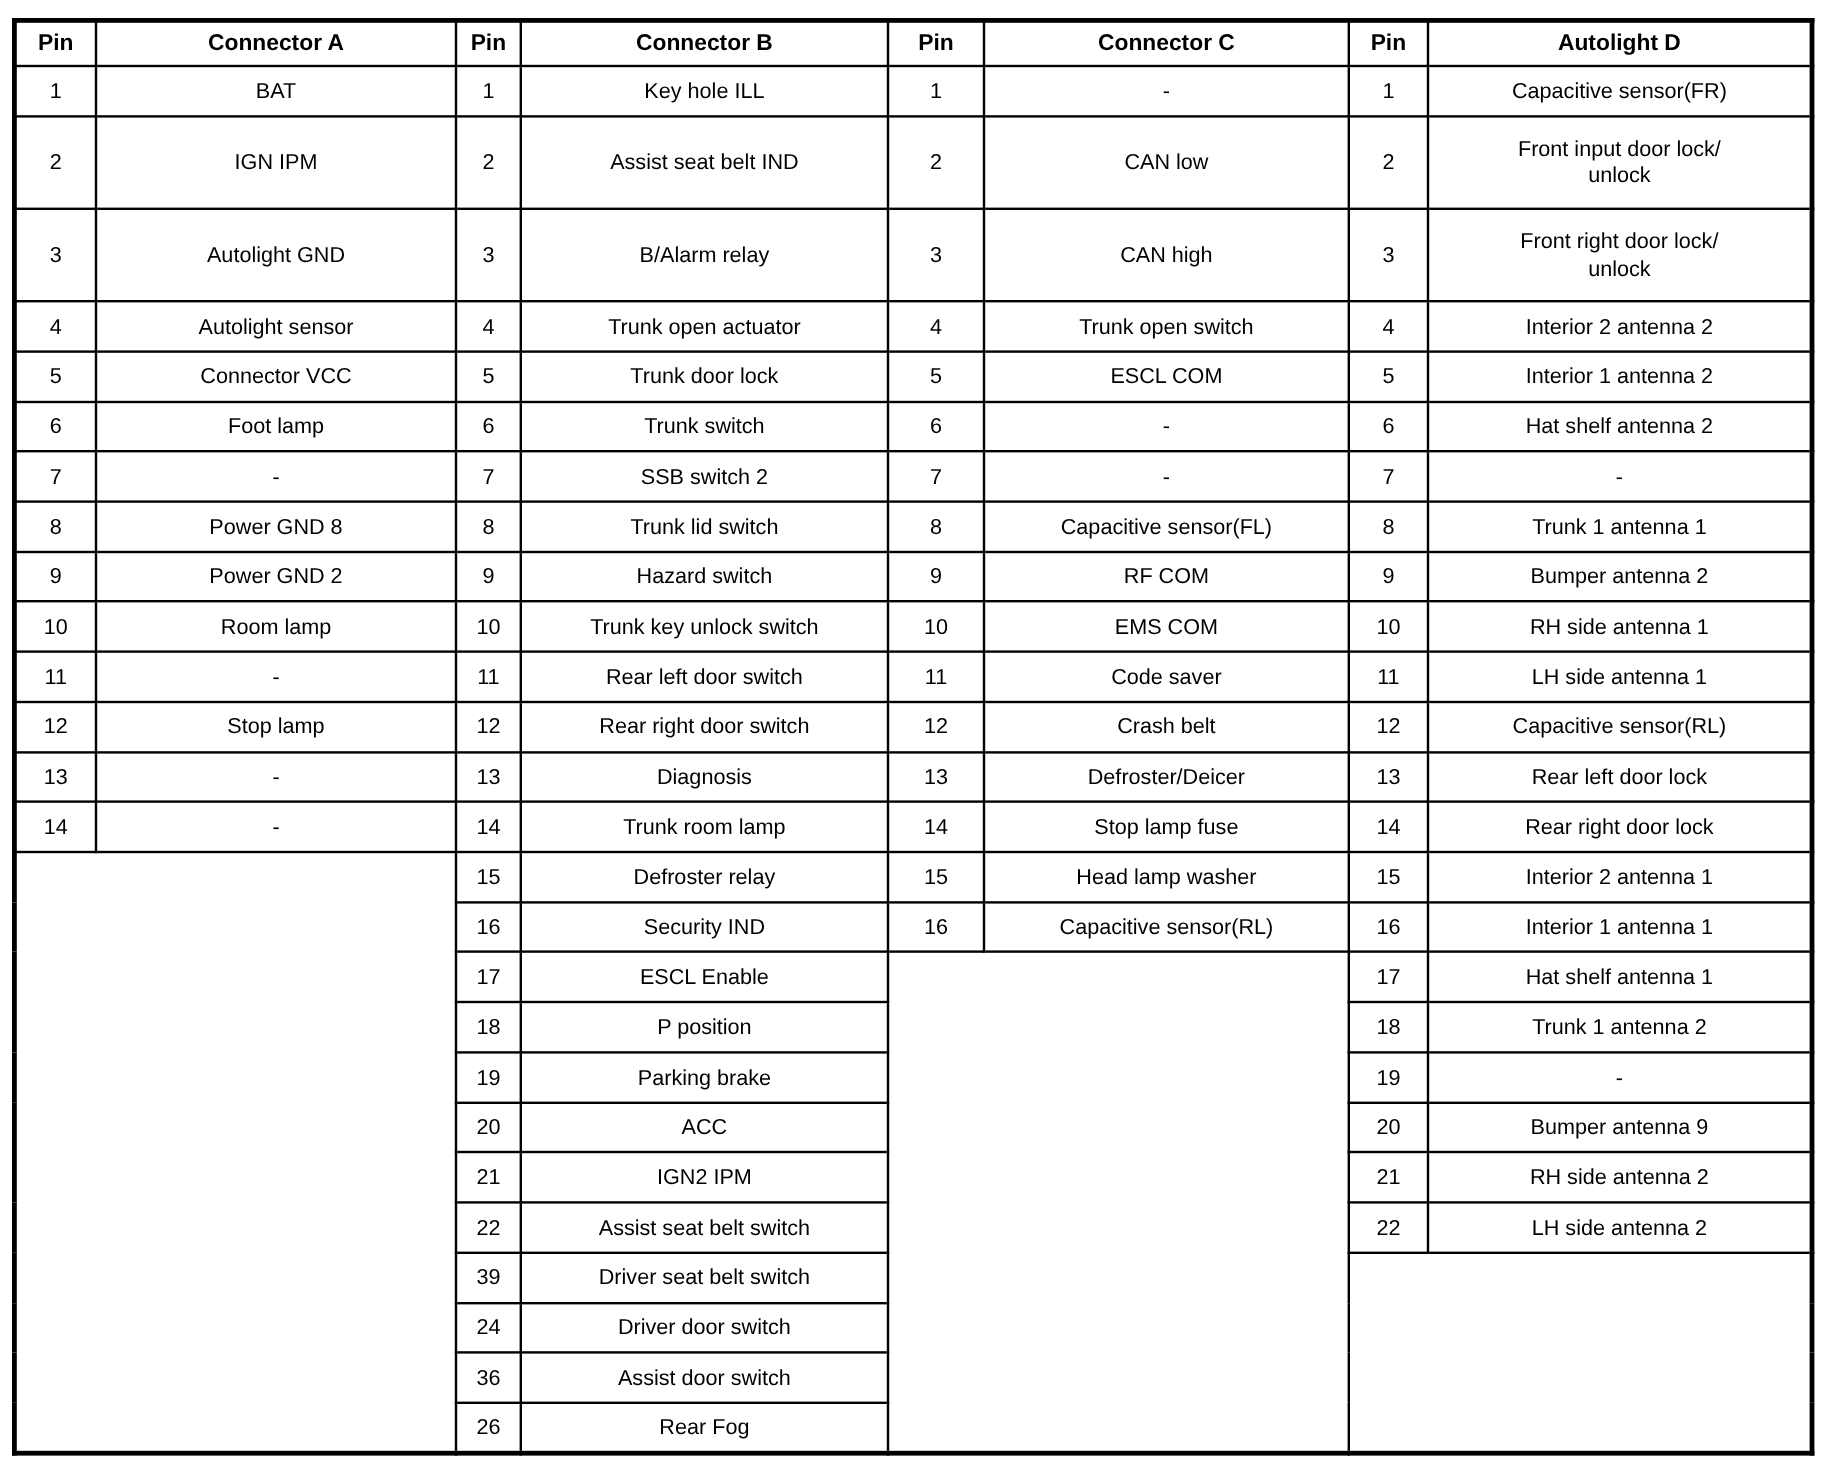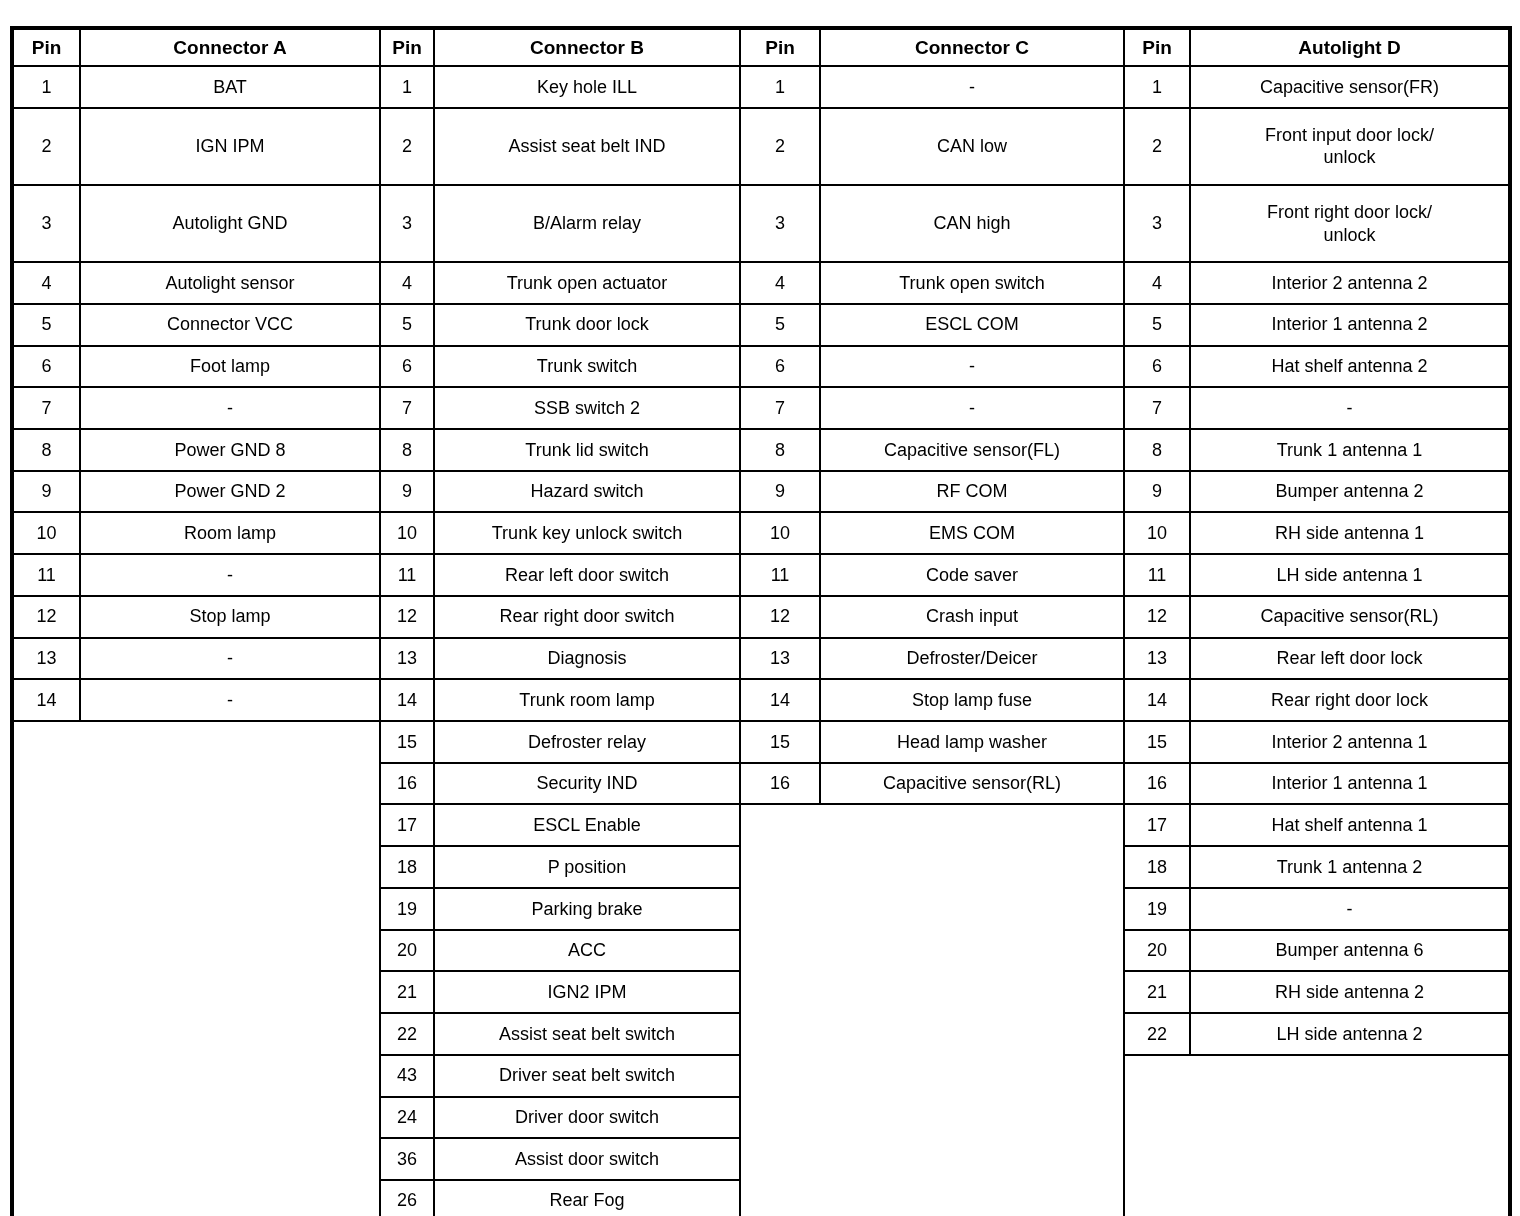--- a/index.html
+++ b/index.html
@@ -5,21 +5,21 @@
   html, body {
     margin: 0;
     padding: 0;
     background: #ffffff;
     font-family: "Liberation Sans", sans-serif;
   }
   .page {
     width: 1520px;
     height: 1216px;
     box-sizing: border-box;
-    padding: 26px 10px;
+    padding: 15px 10px;
     background: #ffffff;
   }
   table.pin-table {
     border-collapse: collapse;
     table-layout: fixed;
     width: 1500px;
     height: 1198px;
     border: 4px solid #000000;
   }
   table.pin-table th,
@@ -199,21 +199,21 @@
           <td>Code saver</td>
           <td>11</td>
           <td>LH side antenna 1</td>
         </tr>
         <tr>
           <td>12</td>
           <td>Stop lamp</td>
           <td>12</td>
           <td>Rear right door switch</td>
           <td>12</td>
-          <td>Crash input</td>
+          <td>Crash belt</td>
           <td>12</td>
           <td>Capacitive sensor(RL)</td>
         </tr>
         <tr>
           <td>13</td>
           <td>-</td>
           <td>13</td>
           <td>Diagnosis</td>
           <td>13</td>
           <td>Defroster/Deicer</td>
@@ -263,36 +263,36 @@
         <tr>
           <td>19</td>
           <td>Parking brake</td>
           <td>19</td>
           <td>-</td>
         </tr>
         <tr>
           <td>20</td>
           <td>ACC</td>
           <td>20</td>
-          <td>Bumper antenna 6</td>
+          <td>Bumper antenna 9</td>
         </tr>
         <tr>
           <td>21</td>
           <td>IGN2 IPM</td>
           <td>21</td>
           <td>RH side antenna 2</td>
         </tr>
         <tr>
           <td>22</td>
           <td>Assist seat belt switch</td>
           <td>22</td>
           <td>LH side antenna 2</td>
         </tr>
         <tr>
-          <td>43</td>
+          <td>39</td>
           <td>Driver seat belt switch</td>
           <td colspan="2" rowspan="4" class="blank-cell"></td>
         </tr>
         <tr>
           <td>24</td>
           <td>Driver door switch</td>
         </tr>
         <tr>
           <td>36</td>
           <td>Assist door switch</td>

